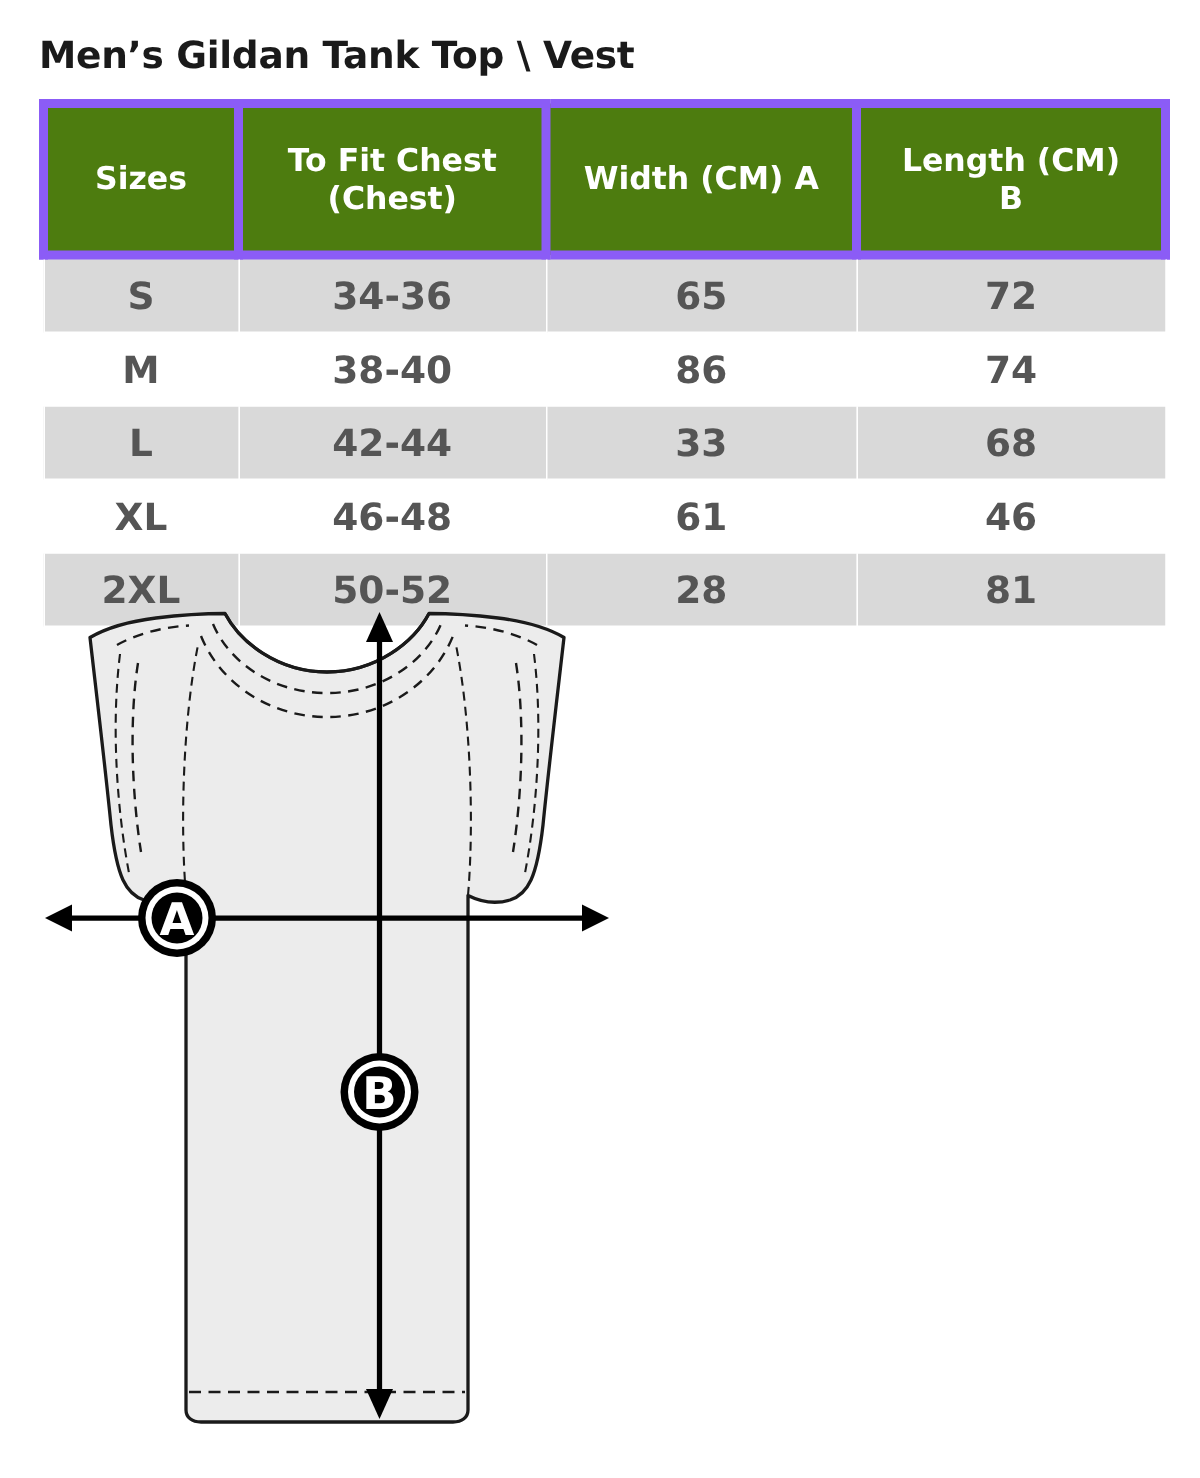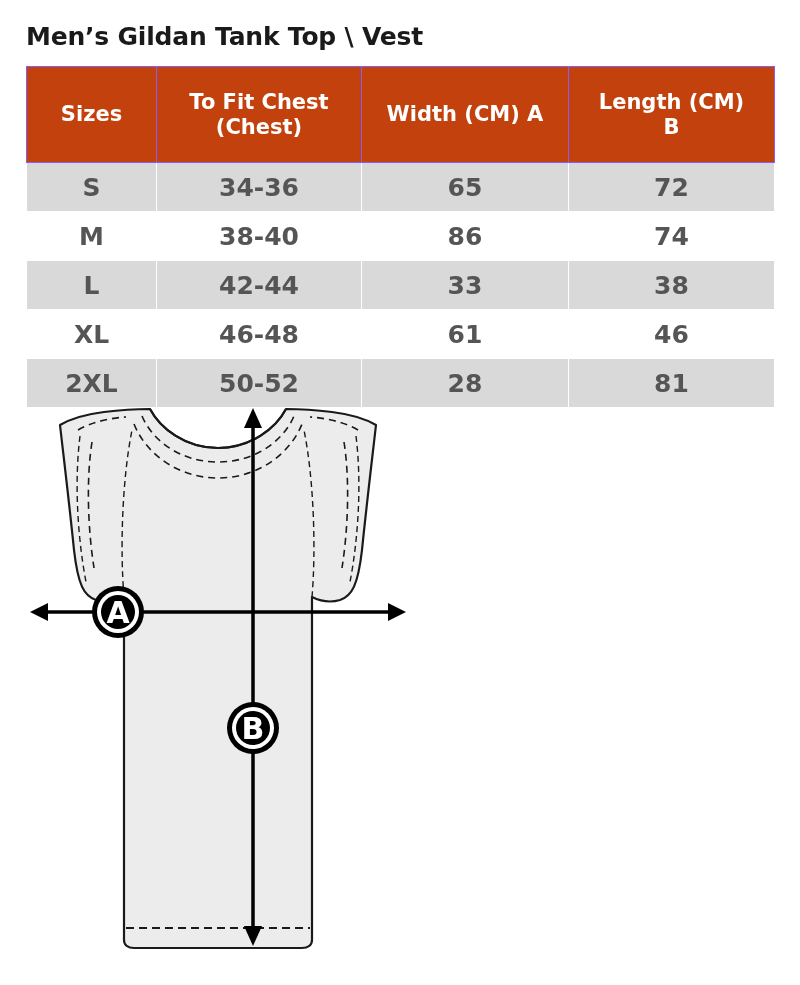--- a/index.html
+++ b/index.html
@@ -32,29 +32,29 @@
   }
   table.size-table {
     position: absolute;
     left: 26px;
     top: 66px;
     width: 748px;
     border-collapse: collapse;
     table-layout: fixed;
   }
   table.size-table th {
-    background: #c2410c;
+    background: #4d7c0f;
     color: #ffffff;
     font-size: 21px;
     font-weight: bold;
     text-align: center;
     vertical-align: middle;
     padding: 10px 4px;
     height: 75px;
-    border: 1px solid #8b5cf6;
+    border: 6px solid #8b5cf6;
     line-height: 1.15;
   }
   table.size-table td {
     font-size: 25px;
     font-weight: bold;
     color: #555555;
     text-align: center;
     vertical-align: middle;
     height: 48px;
     padding: 0;
@@ -130,21 +130,21 @@
       <tr class="row-even">
         <td>M</td>
         <td>38-40</td>
         <td>86</td>
         <td>74</td>
       </tr>
       <tr class="row-odd">
         <td>L</td>
         <td>42-44</td>
         <td>33</td>
-        <td>38</td>
+        <td>68</td>
       </tr>
       <tr class="row-even">
         <td>XL</td>
         <td>46-48</td>
         <td>61</td>
         <td>46</td>
       </tr>
       <tr class="row-odd">
         <td>2XL</td>
         <td>50-52</td>

